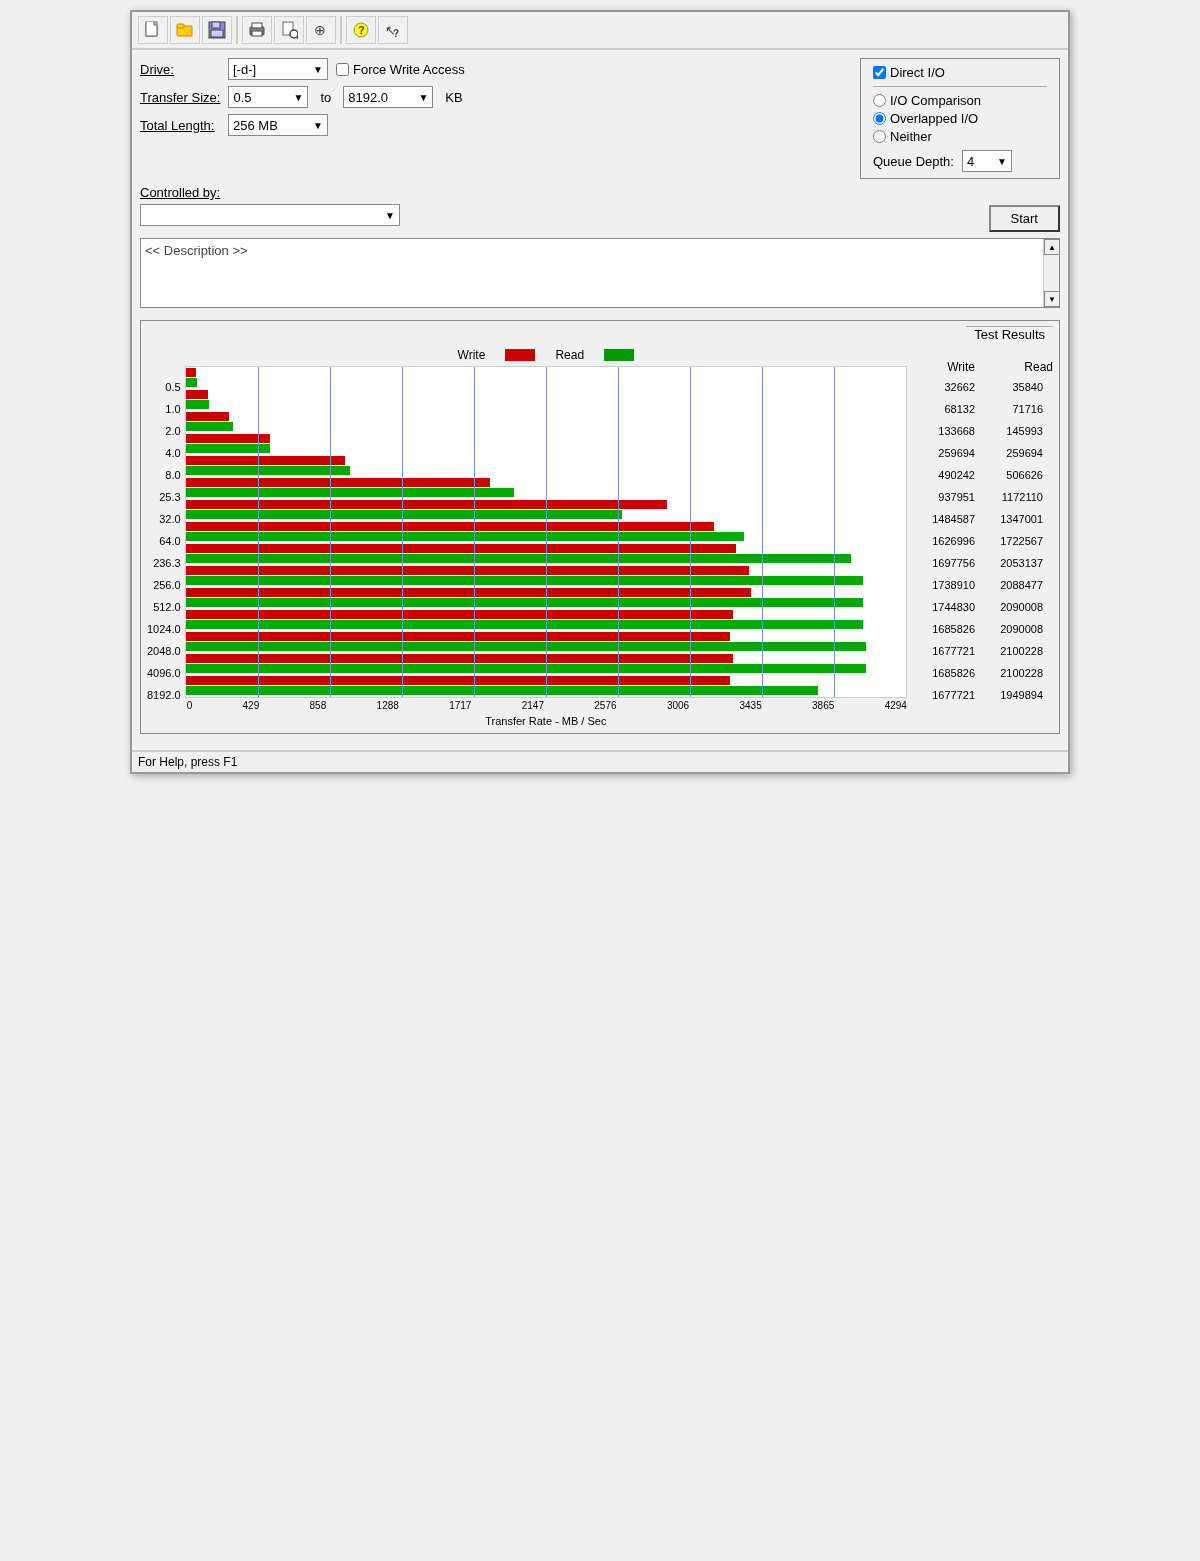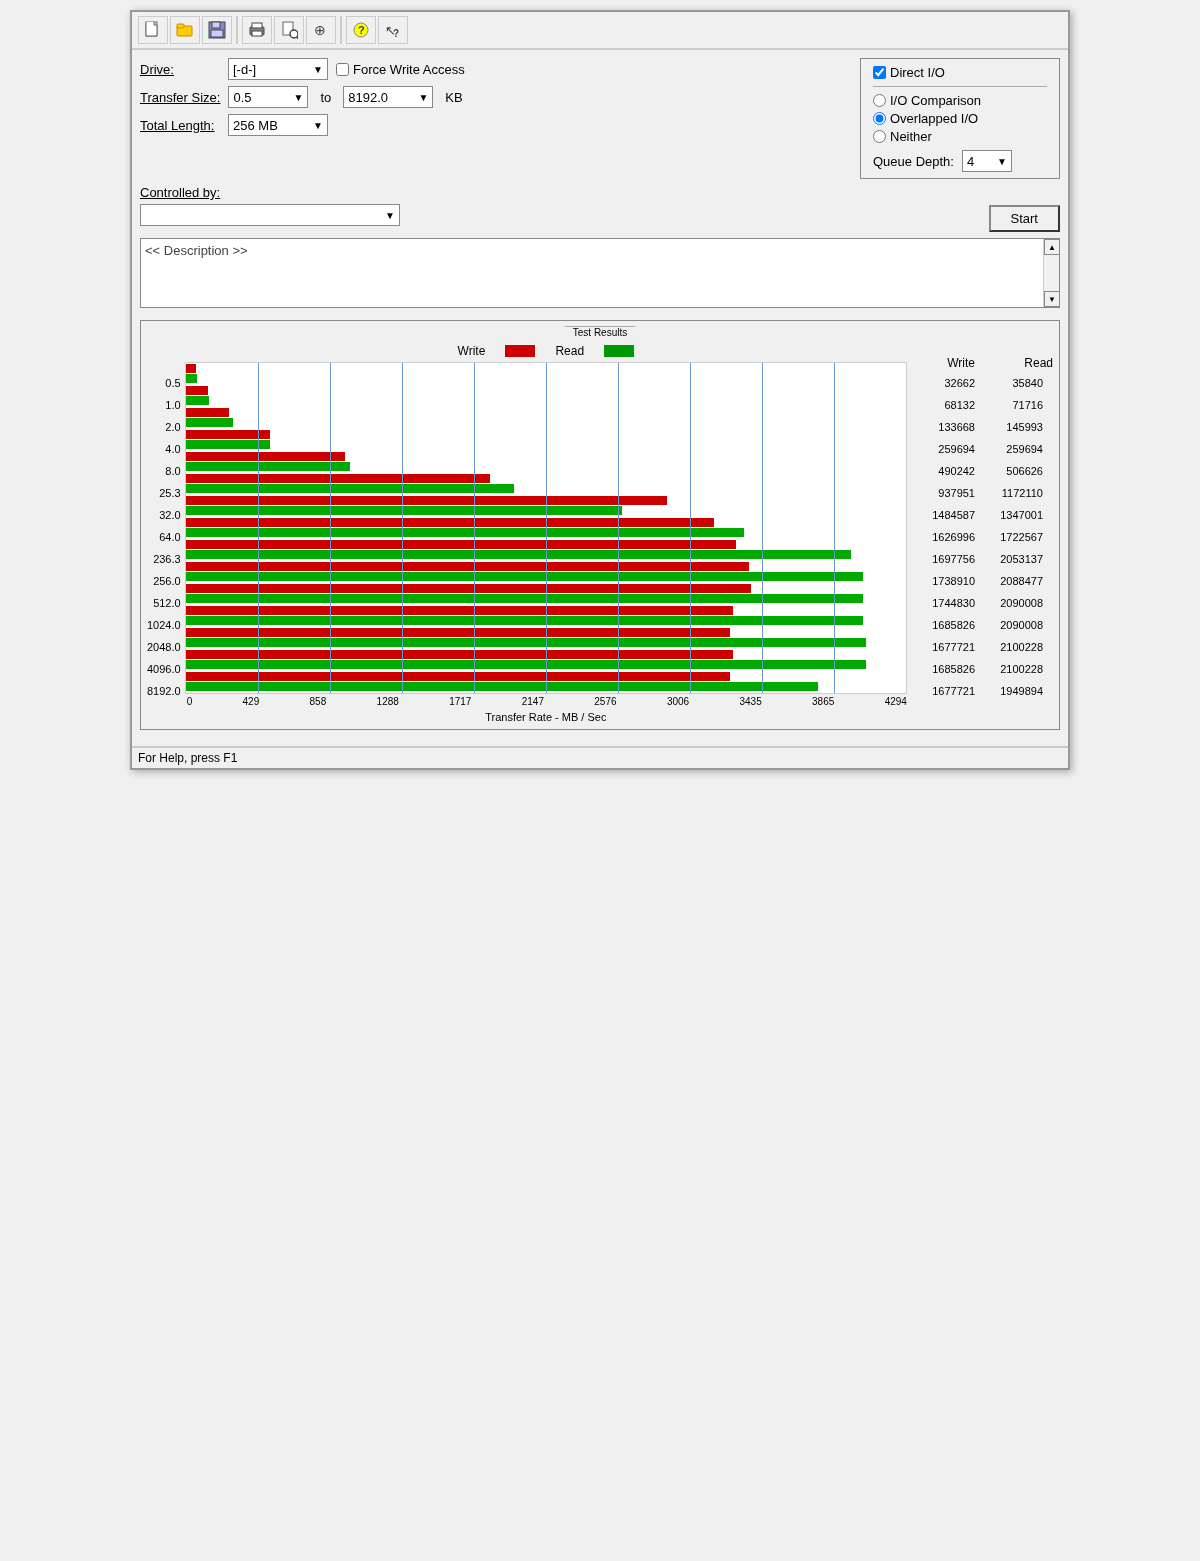--- a/index.html
+++ b/index.html
@@ -213,22 +213,22 @@
       font-size: 8px;
       cursor: pointer;
     }
 
     .test-results-section {
       margin-top: 12px;
       border: 1px solid #888;
       padding: 6px;
     }
     .test-results-title {
-      text-align: center;
-      font-size: 10px;
+      text-align: right;
+      font-size: 13px;
       margin-bottom: 6px;
       font-weight: normal;
     }
 
     .chart-labels-left {
       display: flex;
       flex-direction: column;
       align-items: flex-end;
       padding-right: 4px;
       padding-top: 28px;

